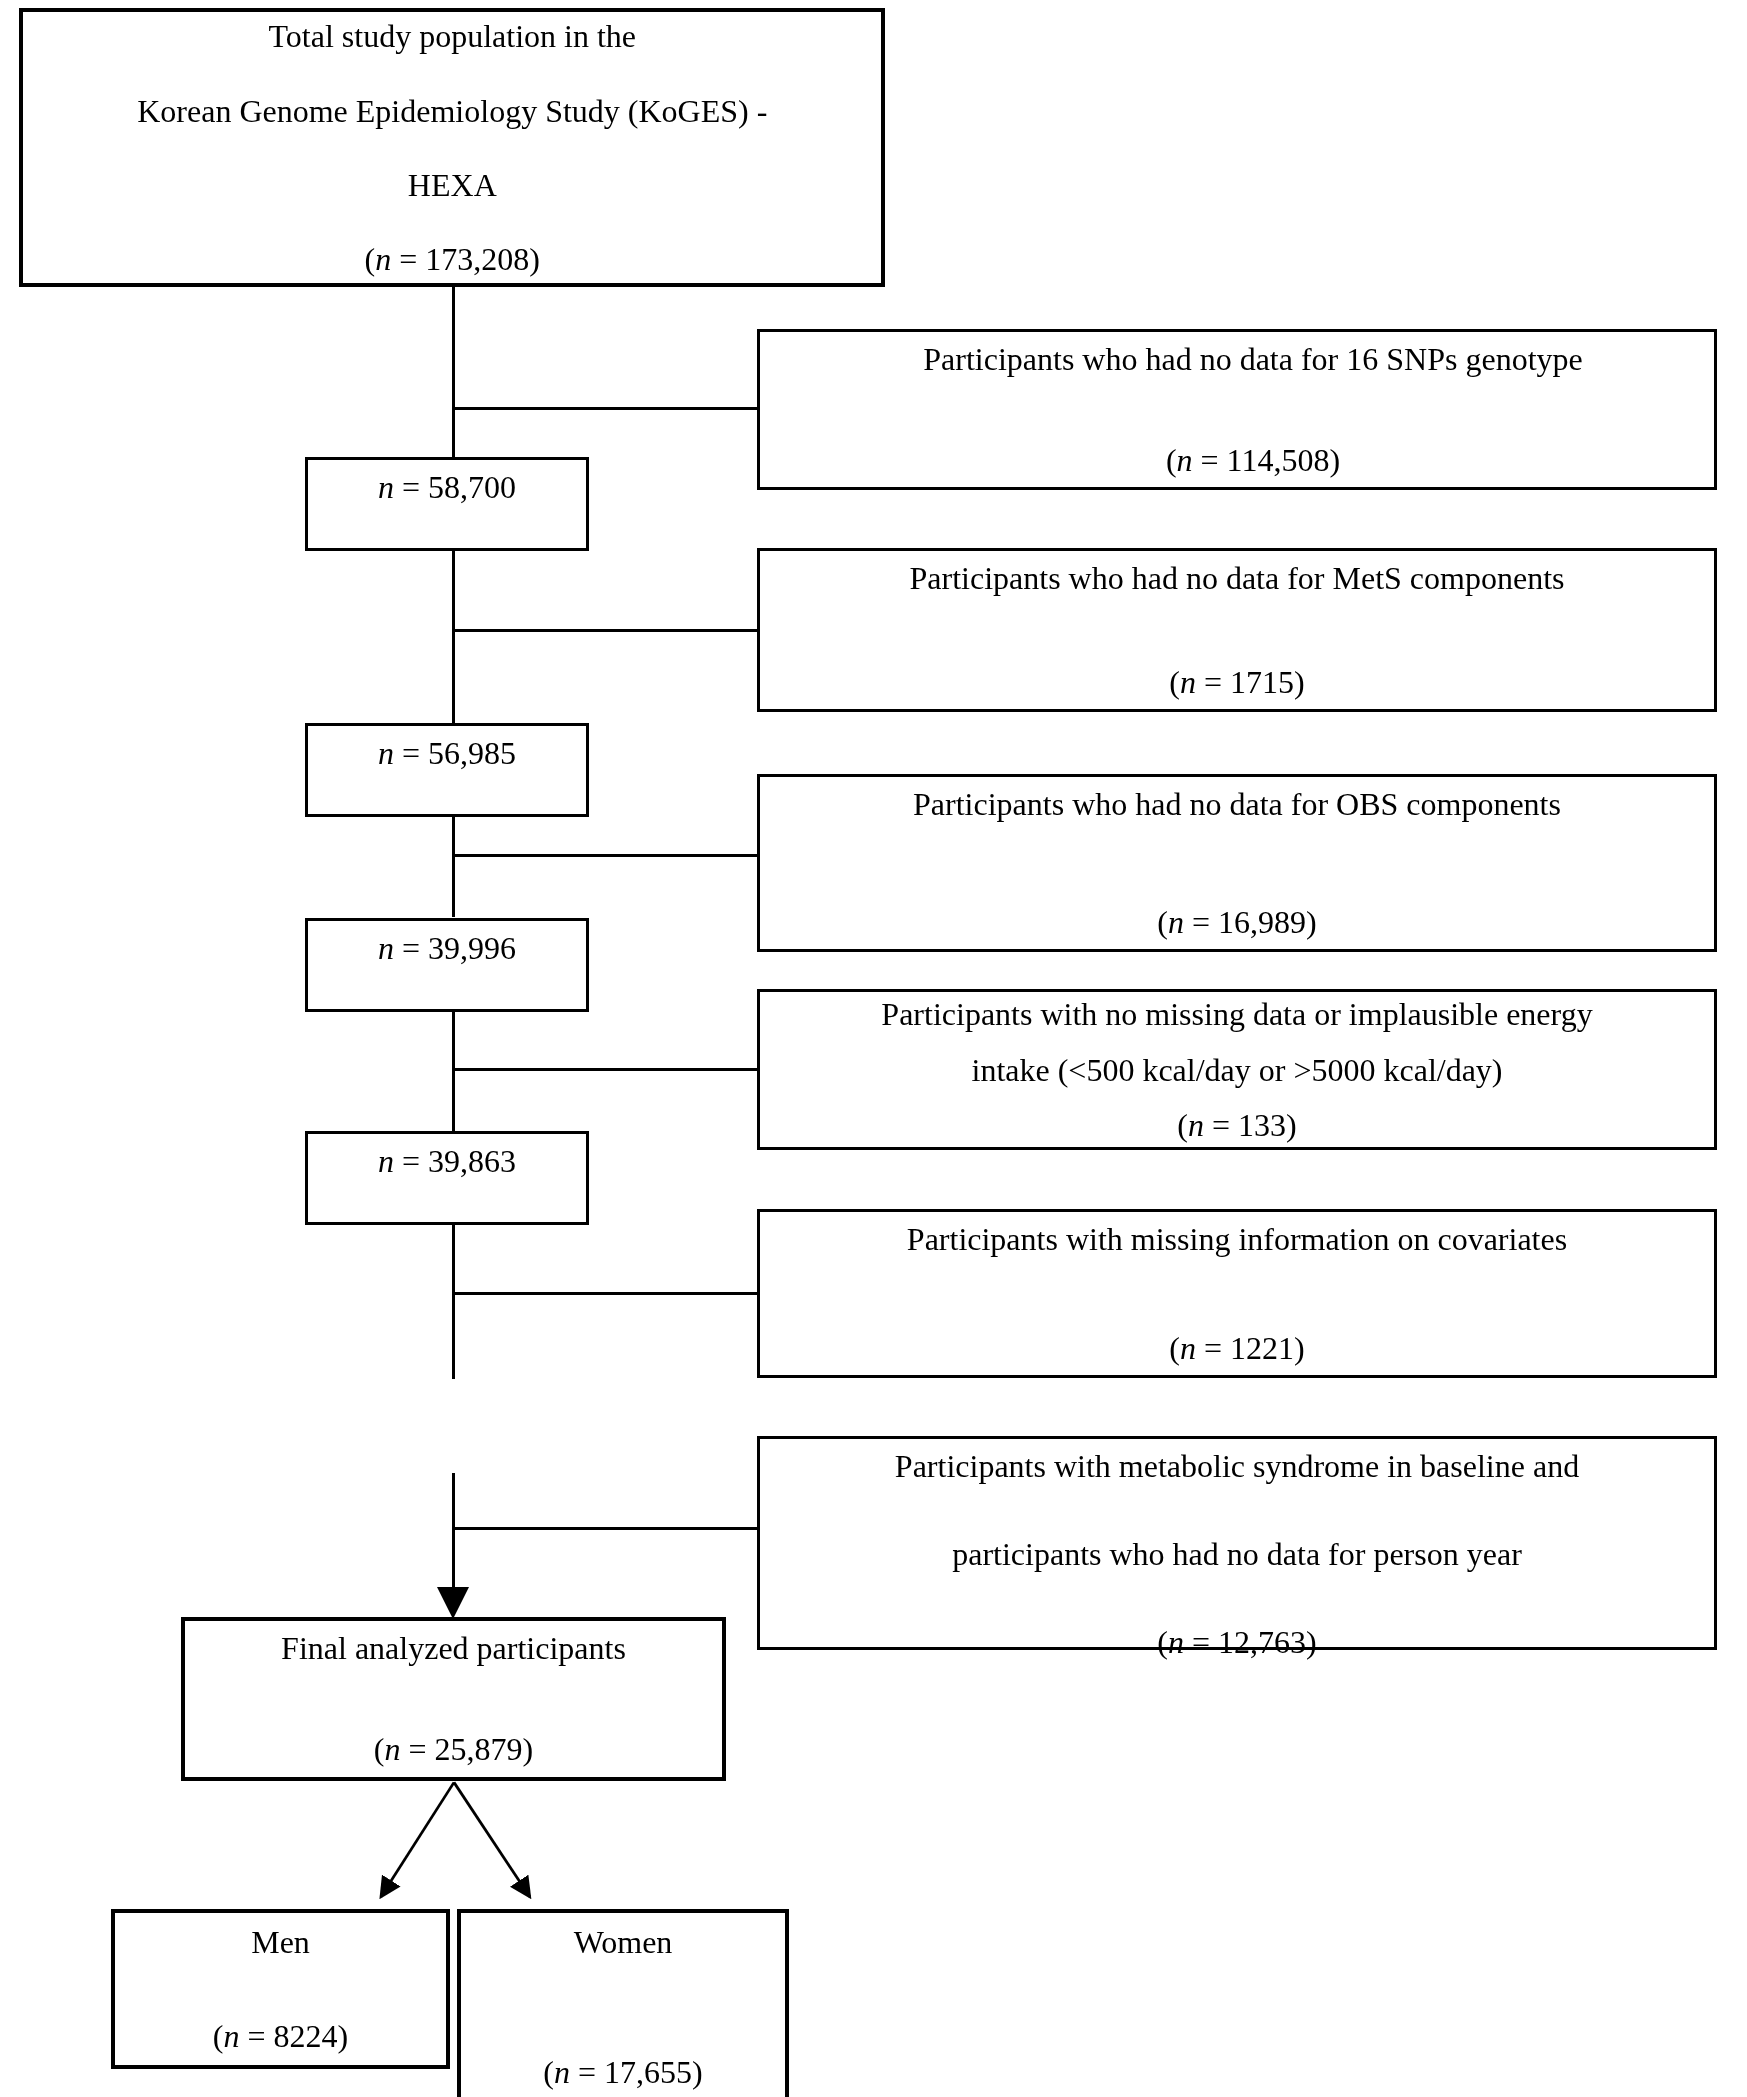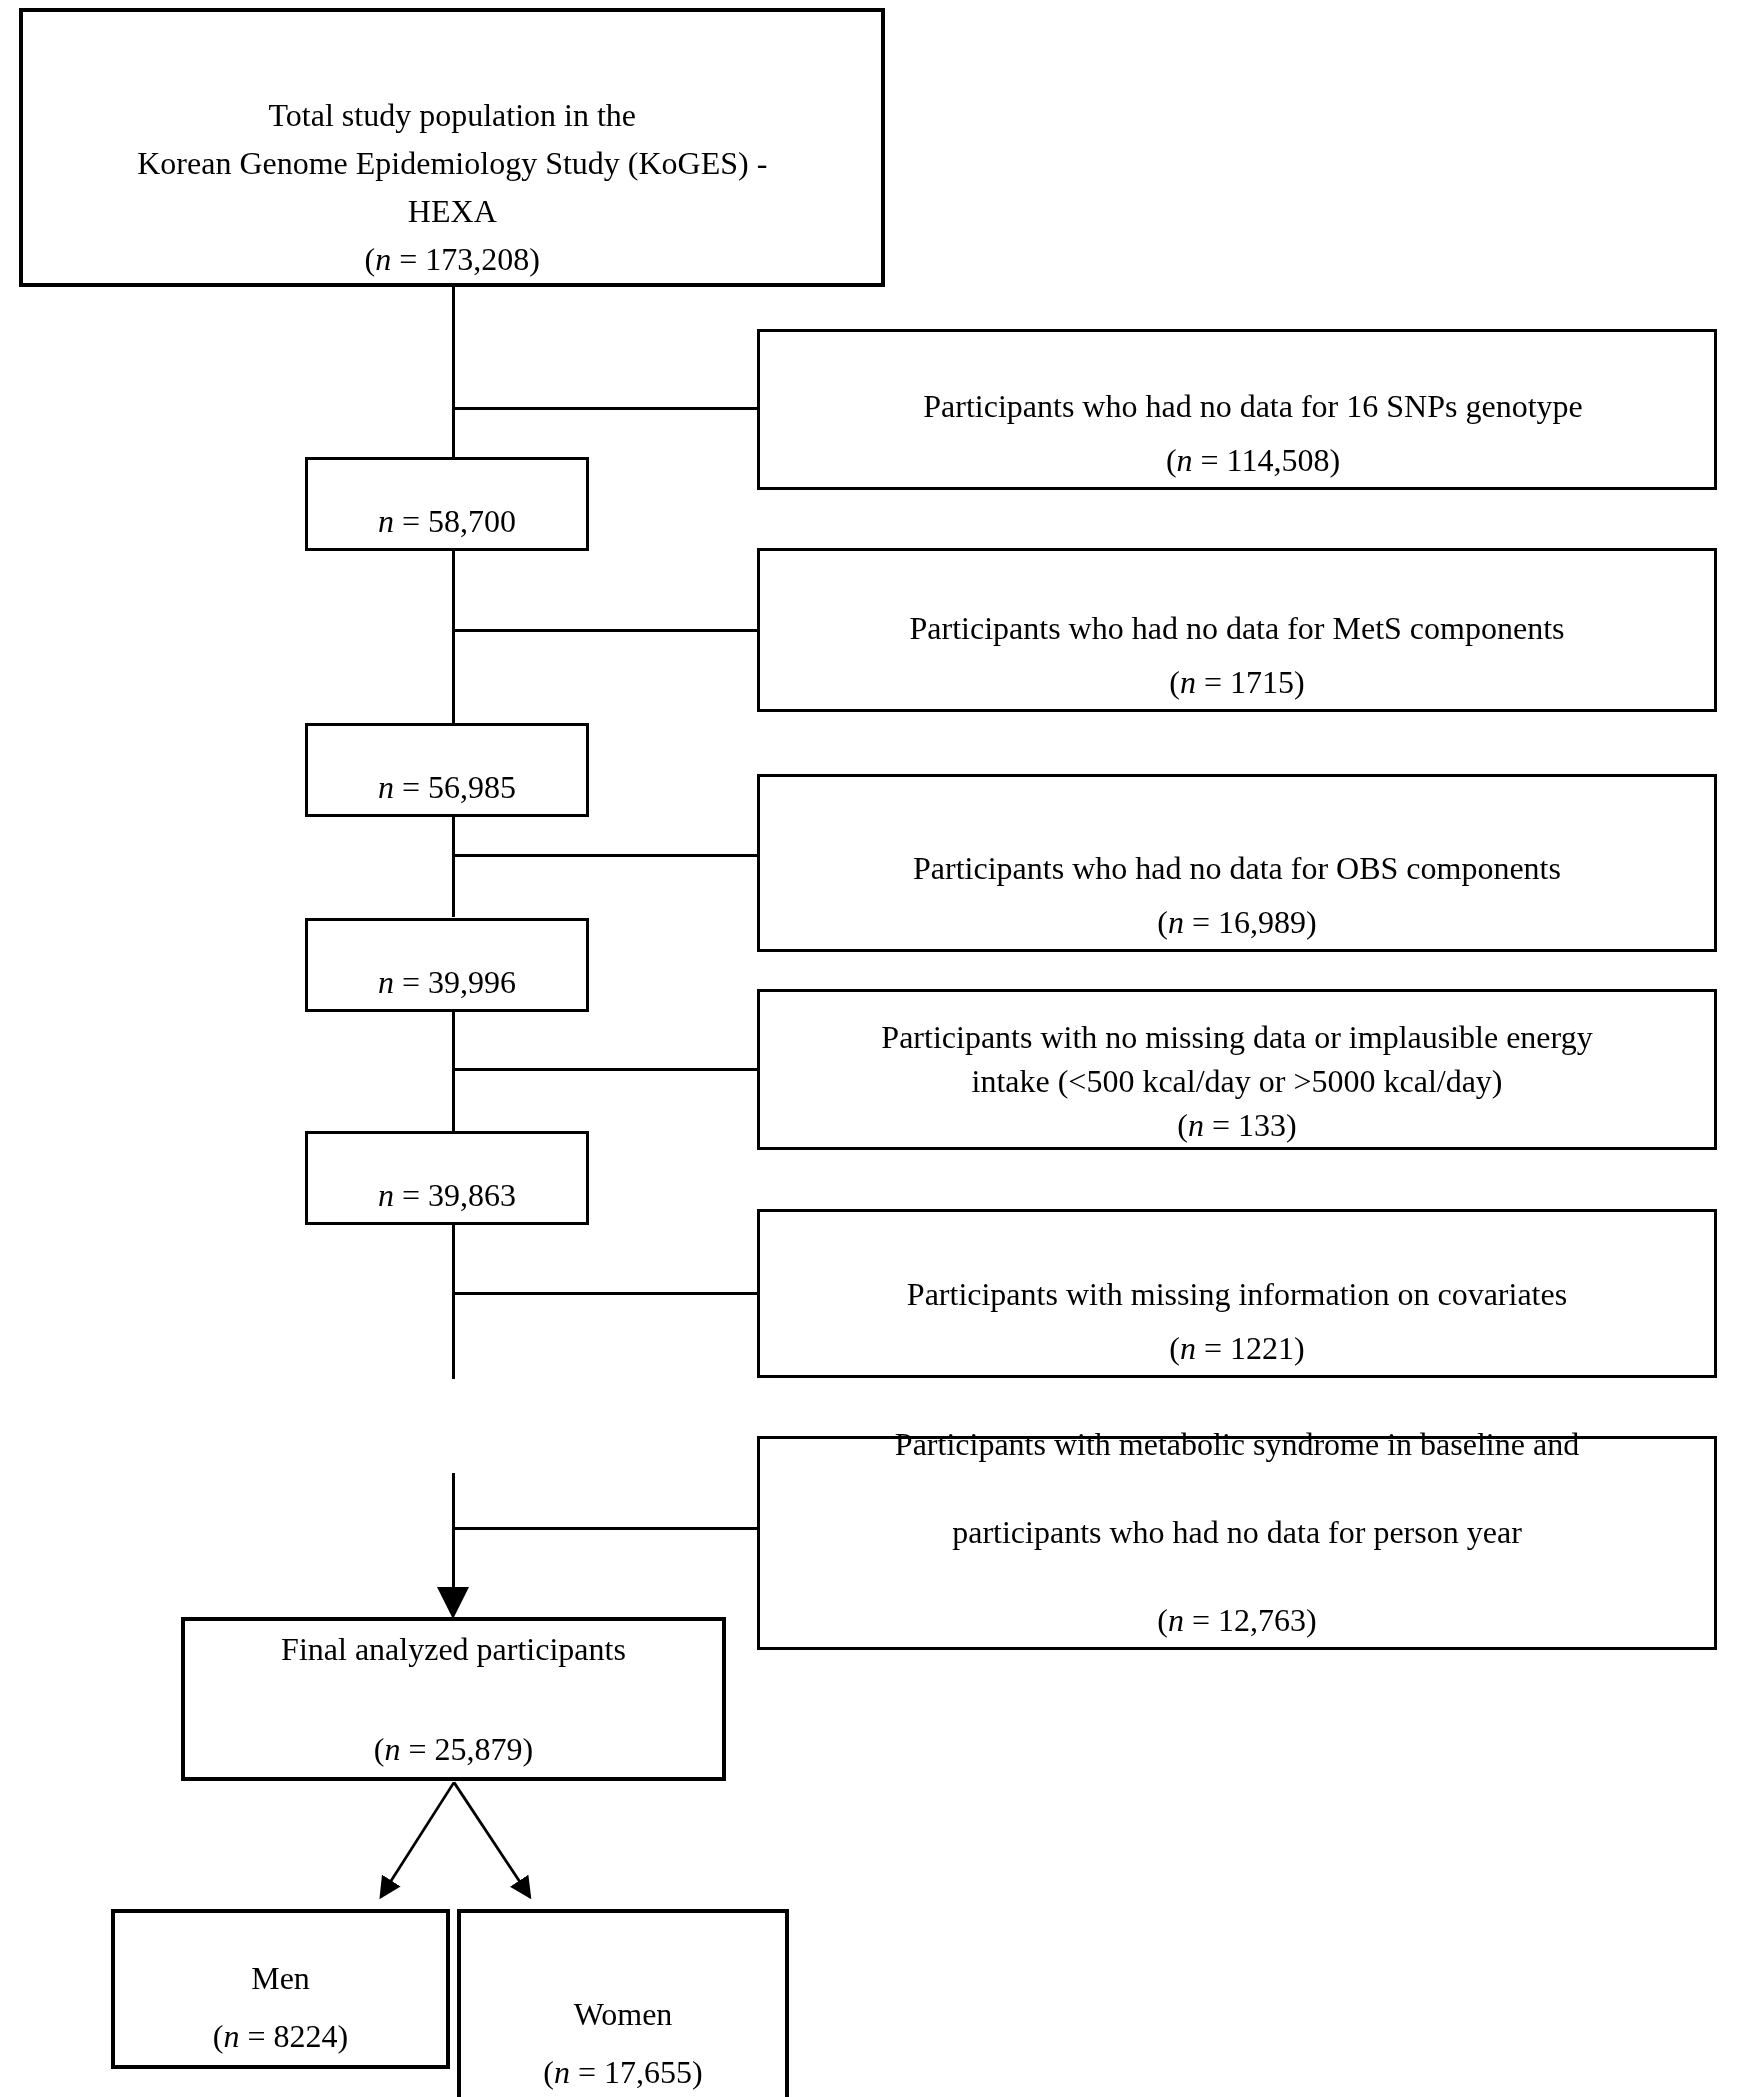--- a/index.html
+++ b/index.html
@@ -11,21 +11,21 @@
     font-family:"Liberation Serif", serif;
     color:#000;
   }
   .box {
     position:absolute;
     background:#fff;
     border:3.4px solid #000;
     display:flex;
     flex-direction:column;
     align-items:center;
-    justify-content:flex-end;
+    justify-content:space-between;
     text-align:center;
     box-sizing:border-box;
     font-size:32px;
     line-height:54px;
   }
   .box .line { white-space:nowrap; }
   .thick { border-width:4.1px; }
   .top-box    { left:19.3px;  top:8.3px;   width:866px; height:279px; line-height:48px; }
   .count-1    { left:305px; top:457px;  width:284px;  height:94px; }
   .count-2    { left:305px; top:723px; width:284px;  height:94px; }

